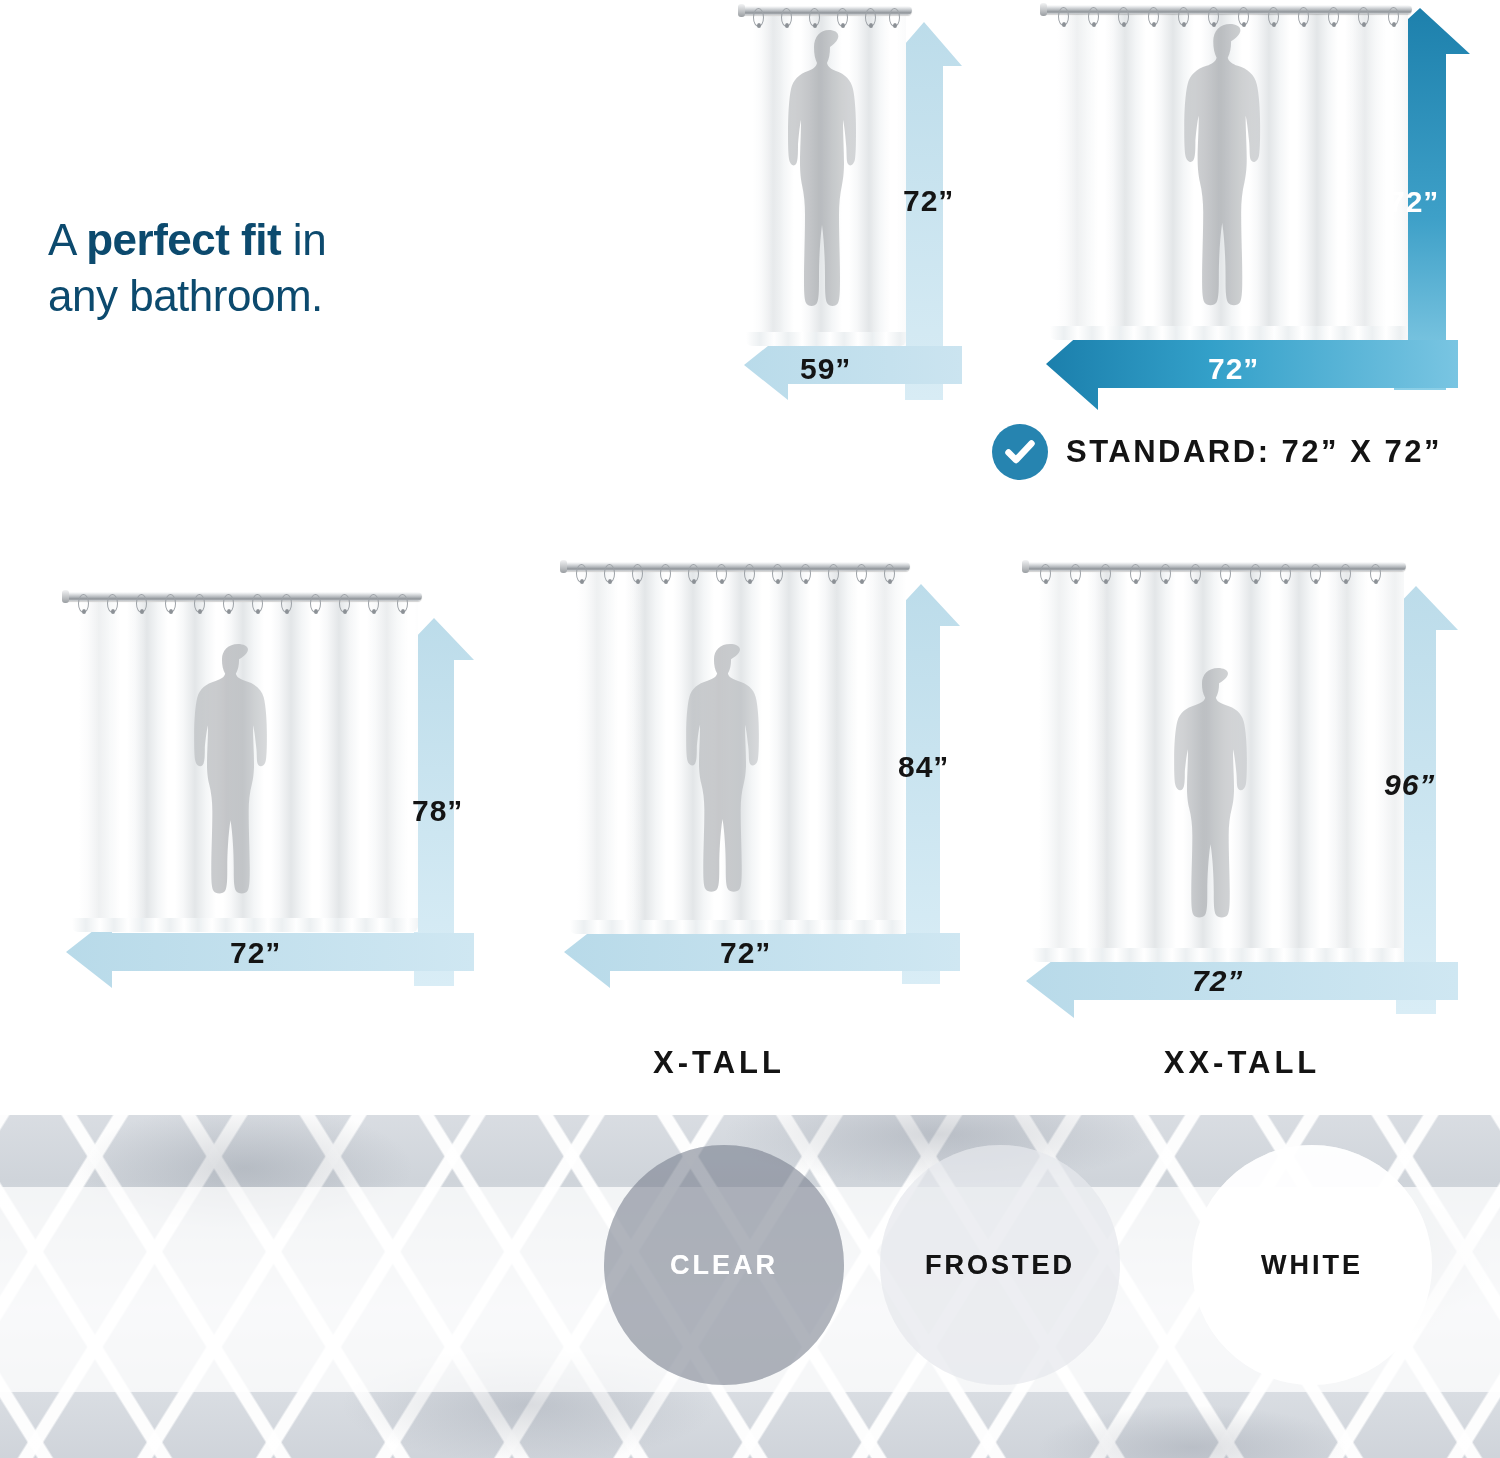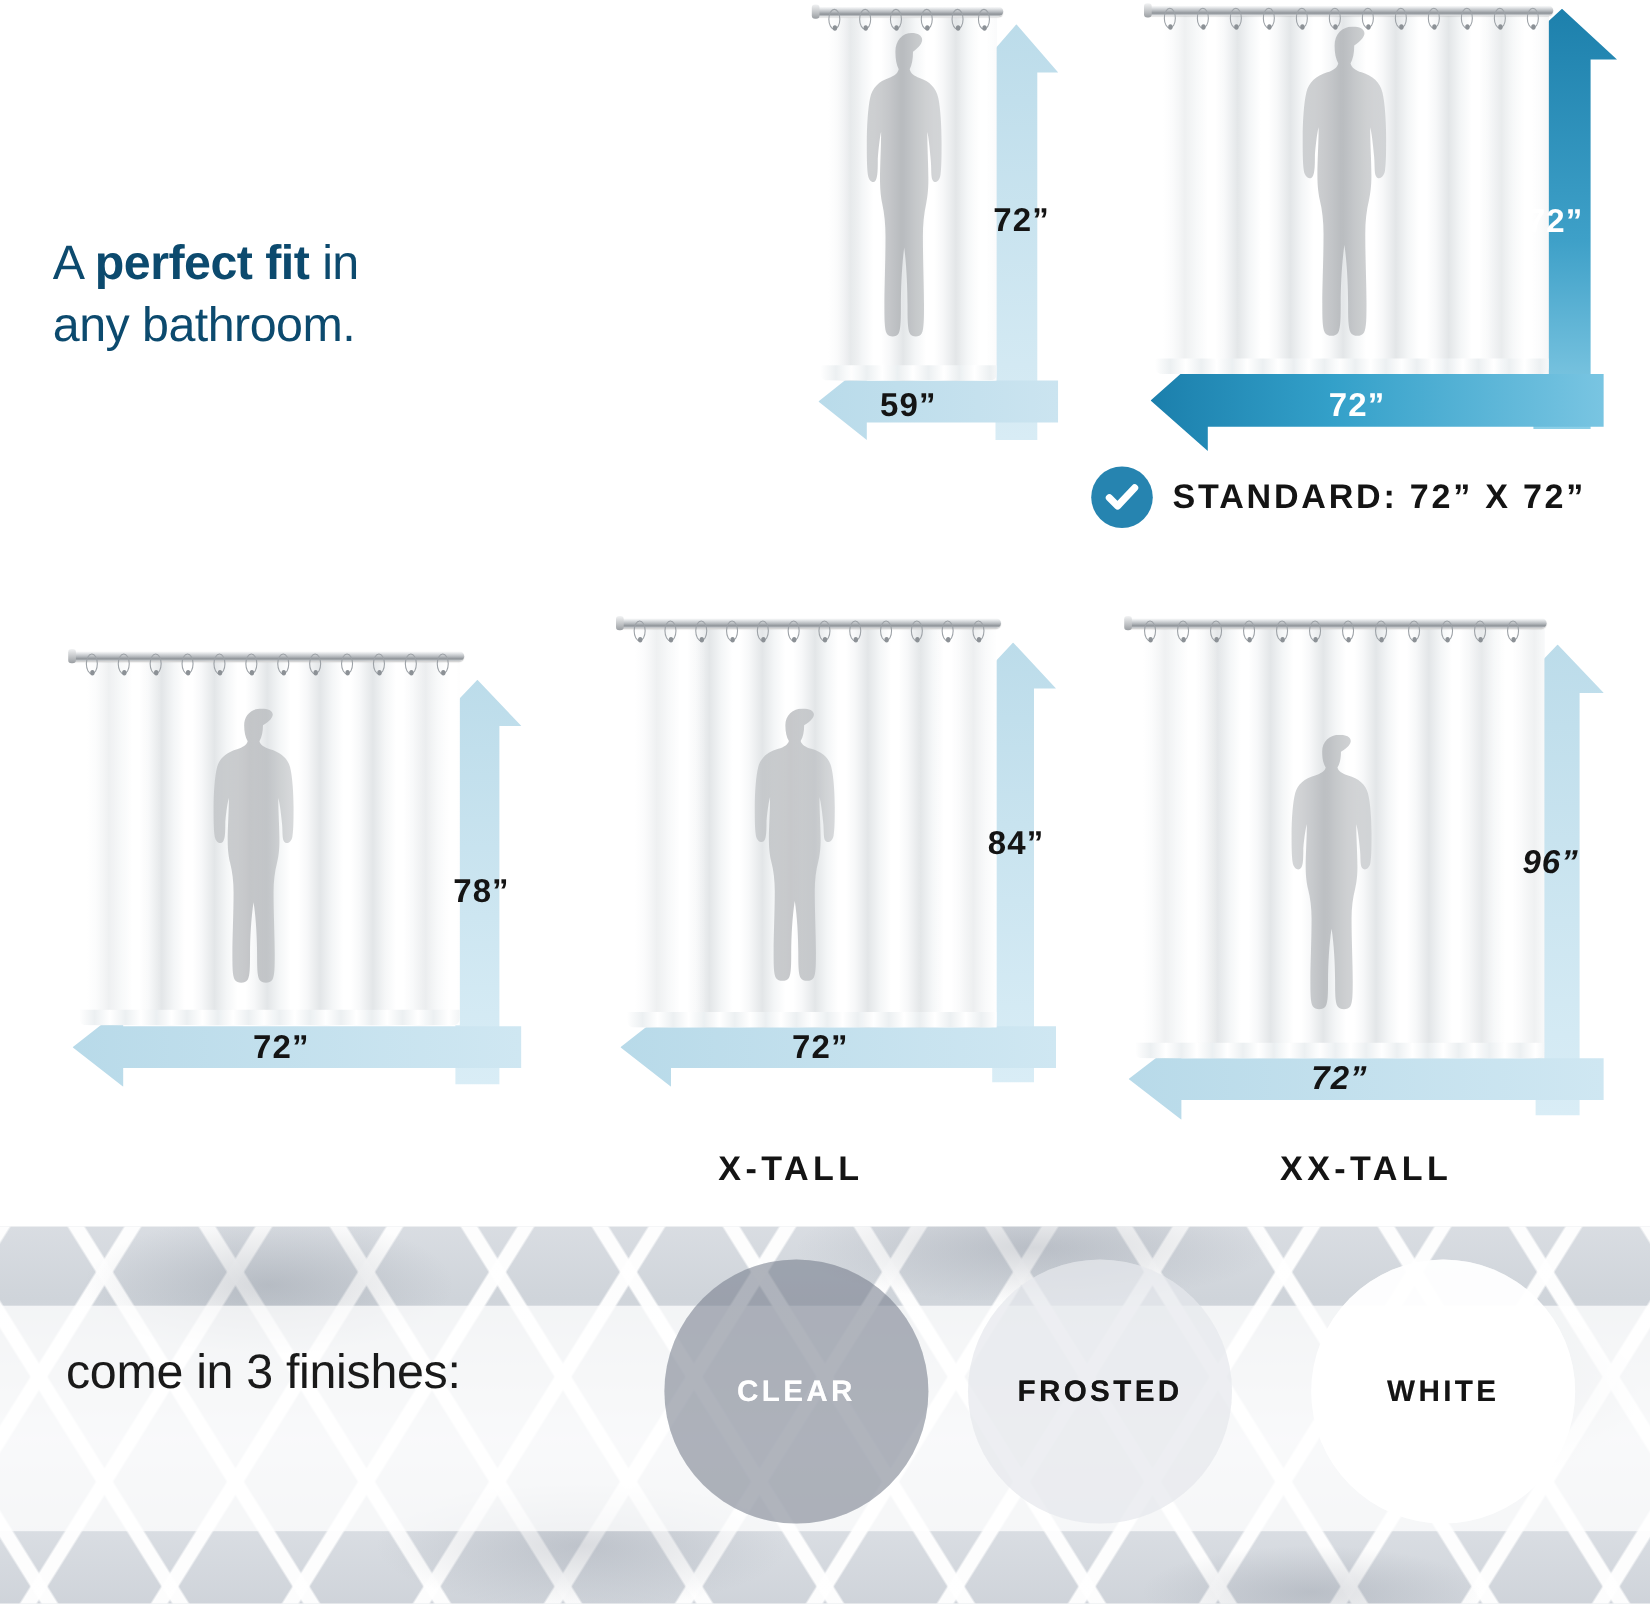--- a/index.html
+++ b/index.html
@@ -524,17 +524,16 @@
       <span class="swatch-label" style="color:#ffffff;">CLEAR</span>
     </div>
     <div class="swatch" style="left:880px;top:30px;width:240px;height:240px;background:rgba(222,226,231,0.34);z-index:5;">
       <span class="swatch-label" style="color:#141414;">FROSTED</span>
     </div>
     <div class="swatch" style="left:1192px;top:30px;width:240px;height:240px;background:rgba(255,255,255,0.62);z-index:5;">
       <span class="swatch-label" style="color:#141414;">WHITE</span>
     </div>
 
     <div class="finish-text">
-      <div>come in 3 finishes:</div>
     </div>
   </div>
 
 </div>
 
 </body></html>

